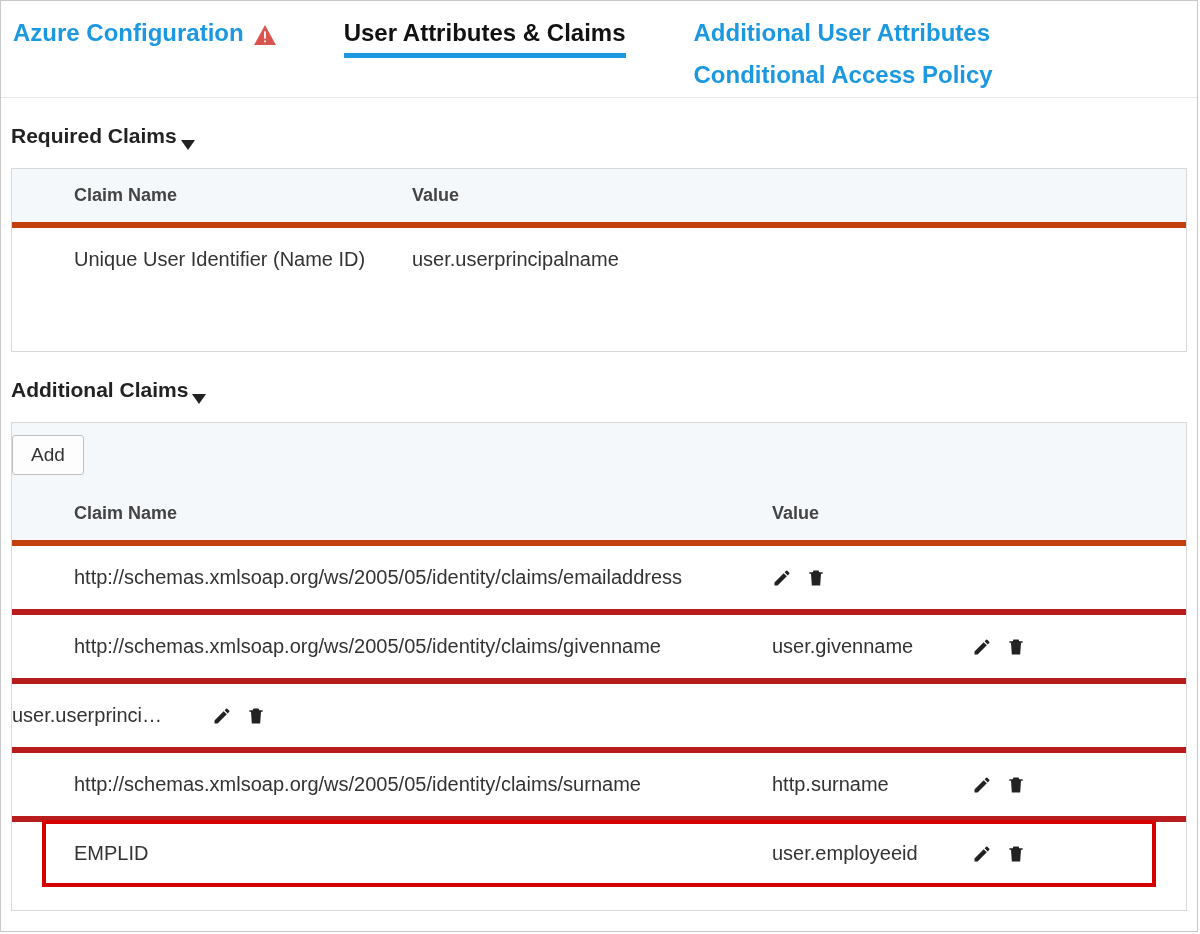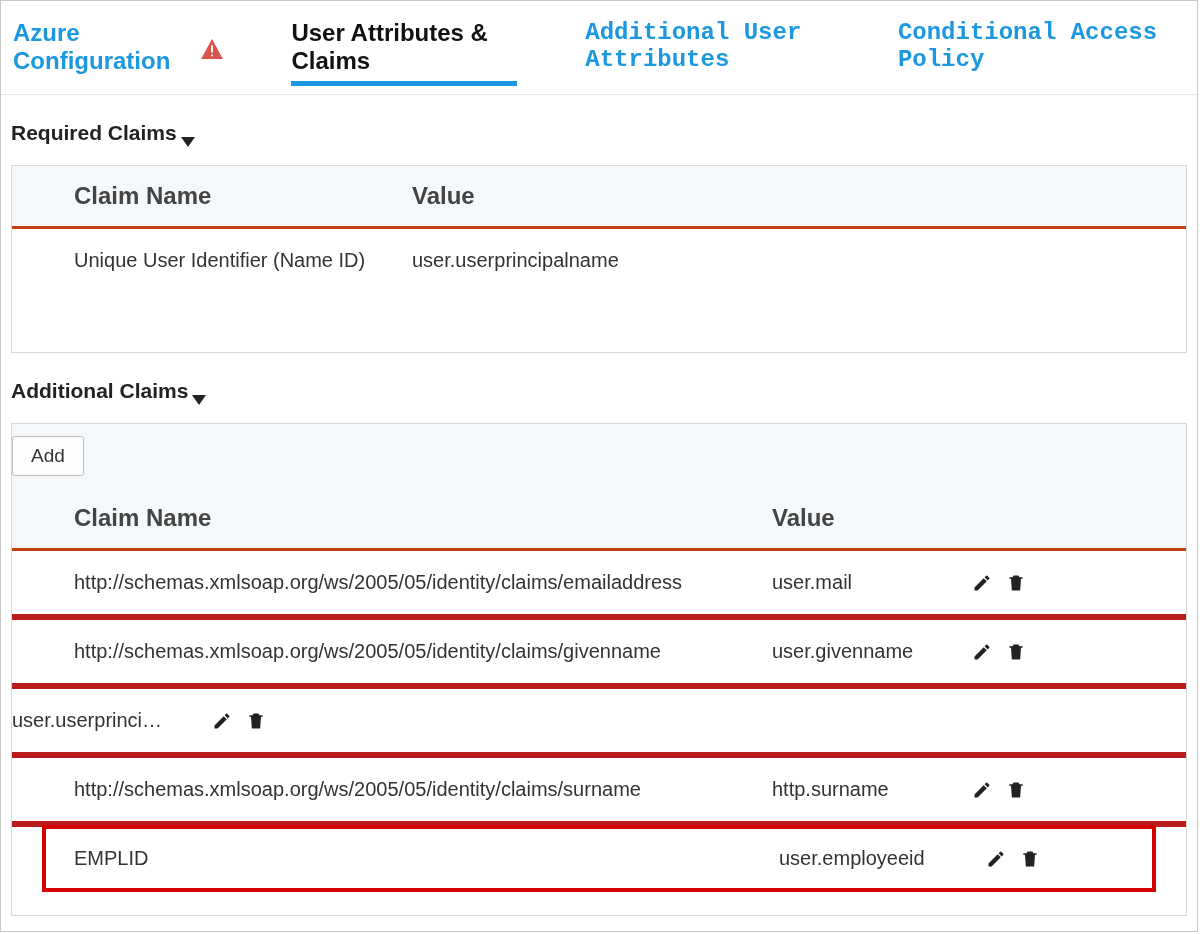--- a/index.html
+++ b/index.html
@@ -32,23 +32,22 @@
     color: #1b98e0;
     cursor: pointer;
     padding-bottom: 6px;
   }
   .tab-item.active {
     color: #111;
     border-bottom: 5px solid #1b98e0;
   }
   .tab-stack {
     display: flex;
-    flex-direction: row;
+    flex-direction: column;
     gap: 14px;
-    font-family: Liberation Mono, monospace;
   }
   .tab-stack .tab-item { padding-bottom: 0; }
   .warn-icon {
     width: 22px; height: 20px;
     display: inline-block;
   }
   .section {
     padding: 14px 10px 0 10px;
   }
   .section-header {
@@ -67,40 +66,39 @@
   }
   .panel {
     border: 1px solid #d9d9d9;
     background: #fff;
     padding-bottom: 60px;
   }
   .panel.additional { padding-bottom: 25px; }
   .panel-header-row {
     display: flex;
     background: #f5f8fa;
-    border-bottom: 3px solid #c2410c;
+    border-bottom: 6px solid #c2410c;
     padding: 16px 0;
-    font-size: 24px;
+    font-size: 18px;
     font-weight: 700;
     color: #444;
   }
   .panel-row {
     display: flex;
     padding: 20px 0;
     font-size: 20px;
     color: #333;
     border-bottom: 6px solid #b91c1c;
     align-items: center;
   }
   .panel-row.hl {
     outline: 4px solid #d40000;
     outline-offset: -2px;
     margin: 0 32px;
     border-bottom: none;
-    gap: 7px;
   }
   .panel-row.hl .col-name { padding-left: 30px; }
   .col-name { width: 760px; padding-left: 62px; padding-right: 20px; overflow: hidden; text-overflow: ellipsis; white-space: nowrap; }
   .col-name-h { width: 760px; padding-left: 62px; }
   .col-value { width: 200px; overflow: hidden; text-overflow: ellipsis; white-space: nowrap; padding-right: 10px;}
   .hl .col-name { width: 728px; }
   .col-value-h { width: 200px; }
   .col-actions { width: 120px; display: flex; gap: 14px; justify-content: flex-start; align-items: center; }
   .req .col-name-h, .req .col-name { width: 400px; }
   .req .col-value-h, .req .col-value { flex: 1; }
@@ -191,21 +189,20 @@
         <button class="btn">Add</button>
       </div>
       <div class="panel-header-row">
         <div class="col-name-h">Claim Name</div>
         <div class="col-value-h">Value</div>
         <div class="col-actions"></div>
       </div>
 
       <div class="panel-row">
         <div class="col-name">http://schemas.xmlsoap.org/ws/2005/05/identity/claims/emailaddress</div>
-        <div class="col-value">user.mail</div>
         <div class="col-actions">
           <span class="icon-btn">
               <svg viewBox="0 0 24 24" width="20" height="20" fill="#222">
                 <path d="M3 17.25V21h3.75l11-11-3.75-3.75-11 11zM20.71 7.04a1 1 0 0 0 0-1.41l-2.34-2.34a1 1 0 0 0-1.41 0l-1.83 1.83 3.75 3.75 1.83-1.83z"></path>
               </svg>
             </span>
           <span class="icon-btn">
               <svg viewBox="0 0 24 24" width="20" height="20" fill="#222">
                 <path d="M6 7h12l-1 14H7L6 7zm3-4h6l1 2h4v2H4V5h4l1-2z"></path>
               </svg>

